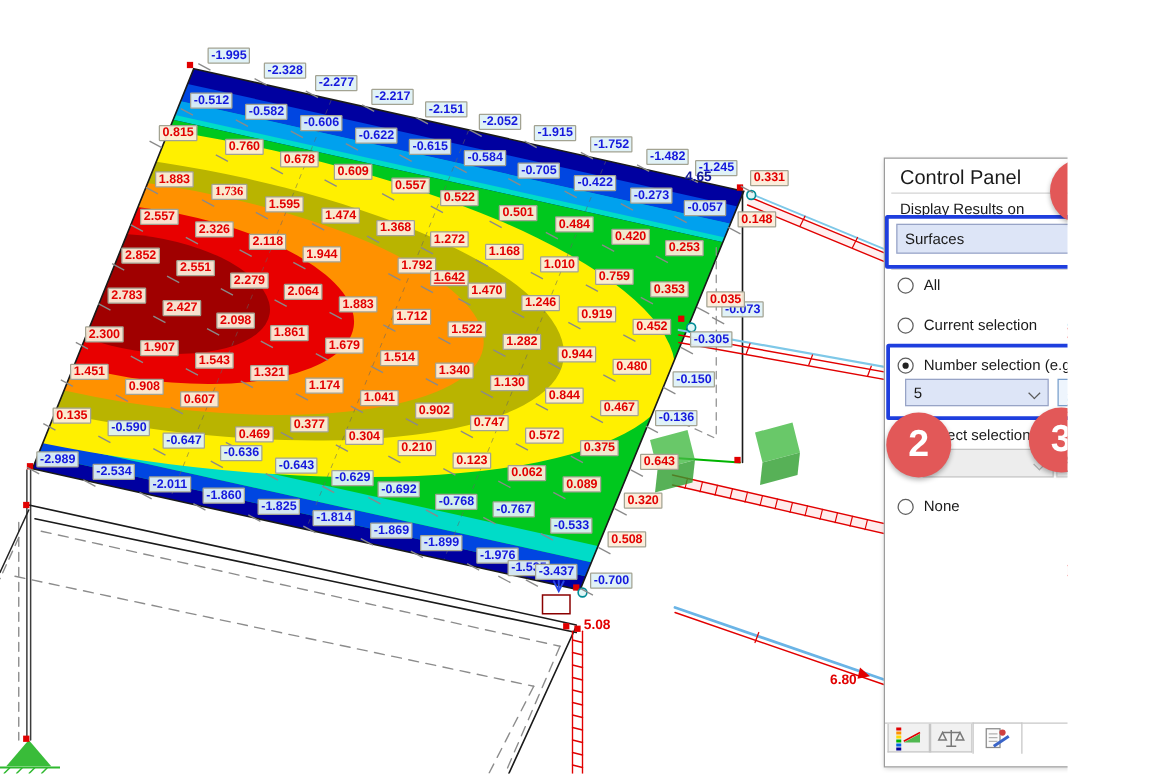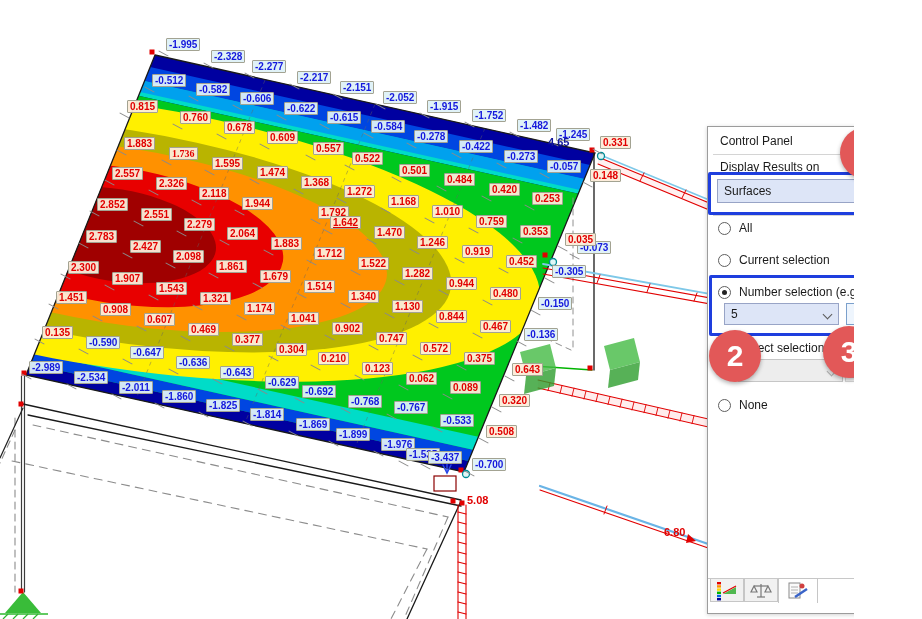--- a/index.html
+++ b/index.html
@@ -12,21 +12,21 @@
   .vlabel.neg{color:#1418dc;background:rgba(222,241,247,0.95);}
   .vlabel::before{content:"";position:absolute;left:-9px;bottom:-4px;width:11px;height:1px;
           background:#8a8a8a;transform:rotate(28deg);}
   .dim{position:absolute;font-size:11px;font-weight:700;white-space:nowrap;}
   .dim.navy{color:#10169b;}
   .dim.red{color:#e10000;}
 
   
   #panel{position:absolute;left:707px;top:126px;width:208px;height:486px;background:#fff;
          border:1px solid #9c9c9c;box-shadow:0 1px 4px rgba(0,0,0,.18);z-index:20;font-size:12px;color:#1a1a1a;}
-  .p-title{position:absolute;left:12px;top:7px;font-size:12px;}
+  .p-title{position:absolute;left:12px;top:7px;font-size:16px;}
   .p-close{position:absolute;left:185px;top:5px;width:17px;height:15px;background:#b64545;color:#fff;
            font-size:9px;font-weight:700;text-align:center;line-height:15px;border:1px solid #9e3a3a;box-sizing:border-box;}
   .sep{position:absolute;left:5px;right:5px;height:1px;background:#d4d4d4;}
   .p-label{position:absolute;white-space:nowrap;}
   .select{position:absolute;height:24px;background:#dde5f7;border:1px solid #98a4c6;box-sizing:border-box;
           line-height:22px;padding-left:6px;color:#1a1a1a;}
   .select.disabled{background:#ededed;border-color:#c6c6c6;color:#9a9a9a;}
   .chev{position:absolute;right:7px;top:8px;width:6px;height:6px;border:solid #5a5a5a;
         border-width:0 0 1.5px 1.5px;transform:rotate(-45deg);}
   .select.disabled .chev{border-color:#b0b0b0;}
@@ -214,21 +214,21 @@
       <div class="vlabel neg" style="left: 427px; top: 100px;">-1.915</div>
       <div class="vlabel neg" style="left: 472px; top: 109px;">-1.752</div>
       <div class="vlabel neg" style="left: 517px; top: 119px;">-1.482</div>
       <div class="vlabel neg" style="left: 556px; top: 128px;">-1.245</div>
       <div class="vlabel neg" style="left: 152px; top: 74px;">-0.512</div>
       <div class="vlabel neg" style="left: 196px; top: 83px;">-0.582</div>
       <div class="vlabel neg" style="left: 240px; top: 92px;">-0.606</div>
       <div class="vlabel neg" style="left: 284px; top: 102px;">-0.622</div>
       <div class="vlabel neg" style="left: 327px; top: 111px;">-0.615</div>
       <div class="vlabel neg" style="left: 371px; top: 120px;">-0.584</div>
-      <div class="vlabel neg" style="left: 414px; top: 130px;">-0.278</div>
+      <div class="vlabel neg" style="left: 414px; top: 130px;">-0.705</div>
       <div class="vlabel neg" style="left: 459px; top: 140px;">-0.422</div>
       <div class="vlabel neg" style="left: 504px; top: 150px;">-0.273</div>
       <div class="vlabel neg" style="left: 547px; top: 160px;">-0.057</div>
       <div class="vlabel pos" style="left: 127px; top: 100px;">0.815</div>
       <div class="vlabel pos" style="left: 180px; top: 111px;">0.760</div>
       <div class="vlabel pos" style="left: 224px; top: 121px;">0.678</div>
       <div class="vlabel pos" style="left: 267px; top: 131px; text-align: right;">0.609</div>
       <div class="vlabel pos" style="left: 313px; top: 142px;">0.557</div>
       <div class="vlabel pos" style="left: 352px; top: 152px;">0.522</div>
       <div class="vlabel pos" style="left: 399px; top: 164px;">0.501</div>
@@ -243,21 +243,21 @@
       <div class="vlabel pos" style="left: 344px; top: 185px;">1.272</div>
       <div class="vlabel pos" style="left: 388px; top: 195px;">1.168</div>
       <div class="vlabel pos" style="left: 432px; top: 205px;">1.010</div>
       <div class="vlabel pos" style="left: 476px; top: 215px;">0.759</div>
       <div class="vlabel pos" style="left: 520px; top: 225px;">0.353</div>
       <div class="vlabel pos" style="left: 112px; top: 167px;">2.557</div>
       <div class="vlabel pos" style="left: 156px; top: 177px;">2.326</div>
       <div class="vlabel pos" style="left: 199px; top: 187px;">2.118</div>
       <div class="vlabel pos" style="left: 242px; top: 197px;">1.944</div>
       <div class="vlabel pos" style="left: 286px; top: 206px; margin-left: 32px;">1.792</div>
-      <div class="vlabel pos" style="left: 330px; top: 216px; text-decoration: underline;">1.642</div>
+      <div class="vlabel pos" style="left: 344px; top: 216px; text-decoration: underline;">1.642</div>
       <div class="vlabel pos" style="left: 374px; top: 226px;">1.470</div>
       <div class="vlabel pos" style="left: 417px; top: 236px;">1.246</div>
       <div class="vlabel pos" style="left: 462px; top: 245px;">0.919</div>
       <div class="vlabel pos" style="left: 506px; top: 255px;">0.452</div>
       <div class="vlabel pos" style="left: 97px; top: 198px;">2.852</div>
       <div class="vlabel pos" style="left: 141px; top: 208px;">2.551</div>
       <div class="vlabel pos" style="left: 184px; top: 218px;">2.279</div>
       <div class="vlabel pos" style="left: 227px; top: 227px;">2.064</div>
       <div class="vlabel pos" style="left: 271px; top: 237px;">1.883</div>
       <div class="vlabel pos" style="left: 314px; top: 247px;">1.712</div>
@@ -281,21 +281,21 @@
       <div class="vlabel pos" style="left: 200px; top: 292px;">1.321</div>
       <div class="vlabel pos" style="left: 244px; top: 302px;">1.174</div>
       <div class="vlabel pos" style="left: 288px; top: 312px;">1.041</div>
       <div class="vlabel pos" style="left: 332px; top: 322px;">0.902</div>
       <div class="vlabel pos" style="left: 376px; top: 332px;">0.747</div>
       <div class="vlabel pos" style="left: 420px; top: 342px;">0.572</div>
       <div class="vlabel pos" style="left: 464px; top: 352px;">0.375</div>
       <div class="vlabel pos" style="left: 56px; top: 291px;">1.451</div>
       <div class="vlabel pos" style="left: 100px; top: 303px;">0.908</div>
       <div class="vlabel pos" style="left: 144px; top: 313px;">0.607</div>
-      <div class="vlabel pos" style="left: 188px; top: 323px;">0.469</div>
+      <div class="vlabel pos" style="left: 188px; top: 341px;">0.469</div>
       <div class="vlabel pos" style="left: 232px; top: 333px;">0.377</div>
       <div class="vlabel pos" style="left: 276px; top: 343px;">0.304</div>
       <div class="vlabel pos" style="left: 318px; top: 352px;">0.210</div>
       <div class="vlabel pos" style="left: 362px; top: 362px;">0.123</div>
       <div class="vlabel pos" style="left: 406px; top: 372px;">0.062</div>
       <div class="vlabel pos" style="left: 450px; top: 381px;">0.089</div>
       <div class="vlabel pos" style="left: 42px; top: 326px;">0.135</div>
       <div class="vlabel neg" style="left: 86px; top: 336px;">-0.590</div>
       <div class="vlabel neg" style="left: 130px; top: 346px;">-0.647</div>
       <div class="vlabel neg" style="left: 176px; top: 356px;">-0.636</div>
@@ -322,21 +322,21 @@
       <div class="vlabel pos" style="left: 565px; top: 233px;">0.035</div>
       <div class="vlabel neg" style="left: 552px; top: 265px;">-0.305</div>
       <div class="vlabel neg" style="left: 538px; top: 297px;">-0.150</div>
       <div class="vlabel neg" style="left: 524px; top: 328px; text-align: right;">-0.136</div>
       <div class="vlabel pos" style="left: 512px; top: 363px;">0.643</div>
       <div class="vlabel pos" style="left: 499px; top: 394px;">0.320</div>
       <div class="vlabel pos" style="left: 486px; top: 425px;">0.508</div>
       <div class="vlabel neg" style="left: 472px; top: 458px;">-0.700</div>
       <div class="dim navy" style="left: 548px; top: 136px;">4.65</div>
       <div class="dim red" style="left: 467px; top: 494px;">5.08</div>
-      <div class="dim red" style="left: 664px; top: 526px; text-align: right;">6.80</div>
+      <div class="dim red" style="left: 664px; top: 538px; text-align: right;">6.80</div>
     </div>
 
   <div id="panel">
     <div class="p-title">Control Panel</div>
     <div class="p-close">x</div>
     <div class="sep" style="top:27px"></div>
 
     <div class="p-label" style="left:12px;top:33px">Display Results on</div>
     <div class="select" style="left:9px;top:52px;width:170px">
       <span>Surfaces</span>

